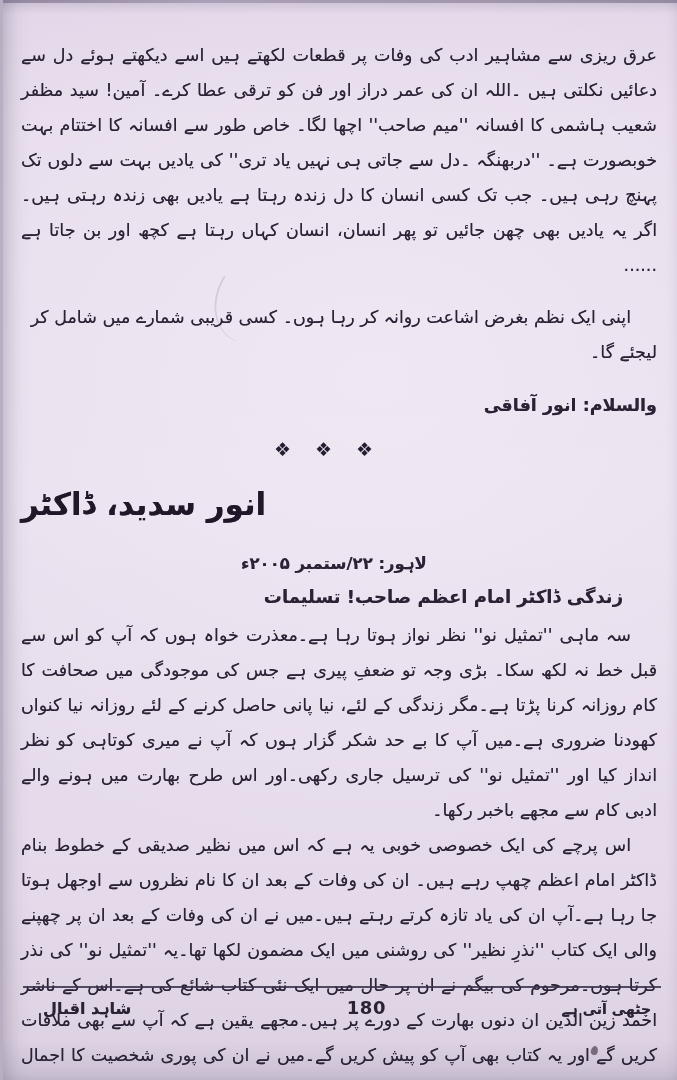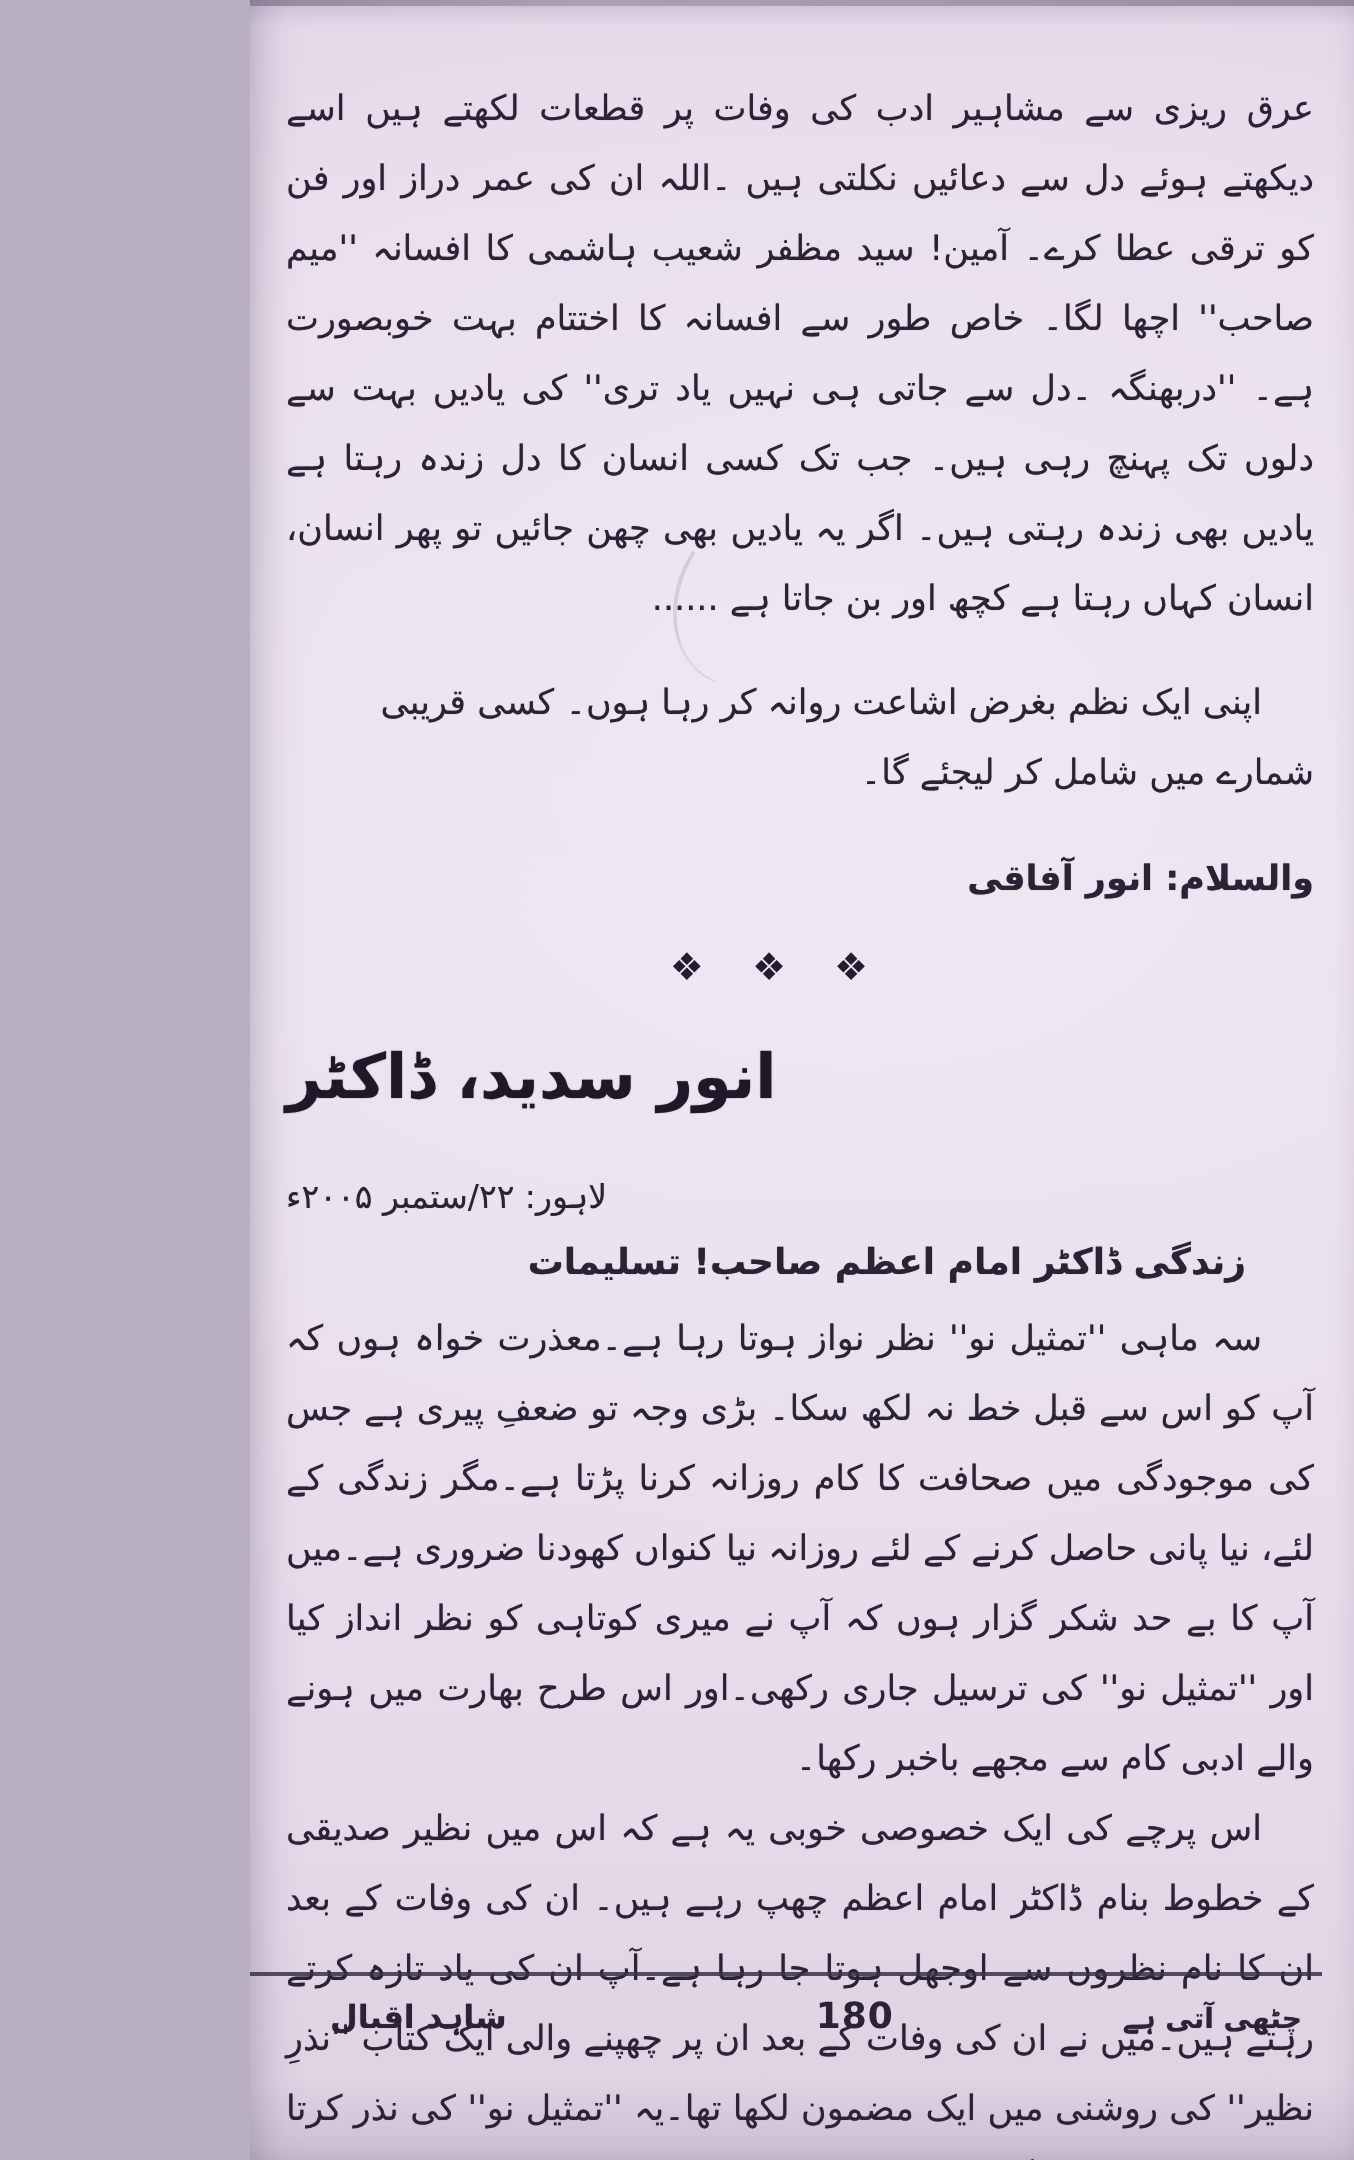--- a/index.html
+++ b/index.html
@@ -2,21 +2,21 @@
 <html lang="ur" dir="rtl"><head>
 <meta charset="utf-8">
 <style>
   html,body{margin:0;padding:0;}
   body{
     width:677px;height:1080px;overflow:hidden;
     background:#b9afc2;
     font-family:"DejaVu Sans","Liberation Sans",sans-serif;
   }
   .page{
-    position:relative;width:552px;height:1080px;overflow:hidden;
+    position:relative;width:674px;height:1080px;overflow:hidden;
     background:
       radial-gradient(ellipse 900px 700px at 55% 35%, rgba(255,255,255,0.30), rgba(255,255,255,0) 70%),
       linear-gradient(180deg,#cdc2d6 0px,#e2d7e8 14px,#e7dcec 120px,#e9dfee 520px,#e5daea 900px,#ded3e3 1040px,#c9bfd2 1080px);
     color:#2b2236;
     box-shadow:inset 14px 0 22px -12px rgba(70,58,85,0.35), inset -6px 0 14px -8px rgba(70,58,85,0.18);
   }
   .page::before{
     content:"";position:absolute;top:0;left:0;right:0;height:3px;
     background:linear-gradient(90deg,#786d85,#9a8fa8 30%,#8d8199 70%,#7a6f87);
     opacity:.65;
@@ -43,22 +43,22 @@
   .ornament-row{
     text-align:center;font-size:19px;letter-spacing:9px;
     margin:14px 22px 0 0;color:#241c30;line-height:26px;
   }
   .heading{
     text-align:left;font-size:31px;font-weight:bold;line-height:48px;
     margin-top:18px;letter-spacing:1px;color:#201829;
     text-shadow:0 0 .6px rgba(32,24,41,.6);
   }
   .dateline{
-    font-size:16.5px;line-height:32px;font-weight:normal;
-    text-align:left;padding-right:10px;margin-top:16px;
+    font-size:16.5px;line-height:32px;font-weight:bold;
+    text-align:center;padding-right:10px;margin-top:16px;
     text-shadow:0 0 .4px rgba(43,34,54,.5);
   }
   .salutation{
     font-size:18px;line-height:34px;font-weight:bold;
     text-align:right;padding-right:34px;
     text-shadow:0 0 .4px rgba(43,34,54,.55);
   }
   .para{margin:0 0 0 0;}
   .footer{
     position:absolute;left:0;right:0;top:986px;

